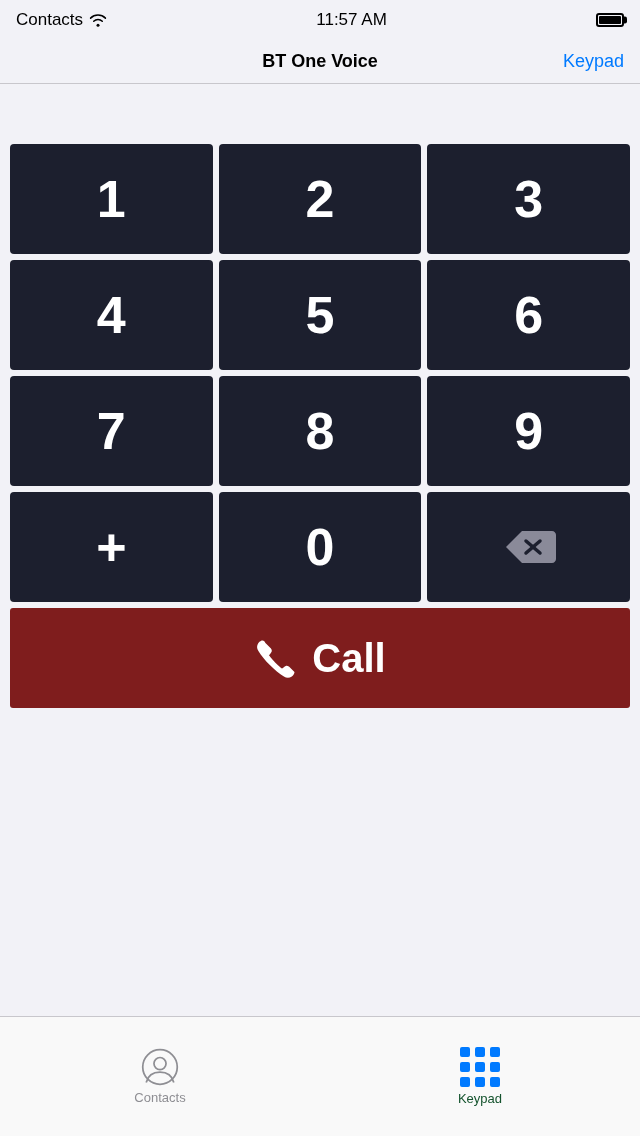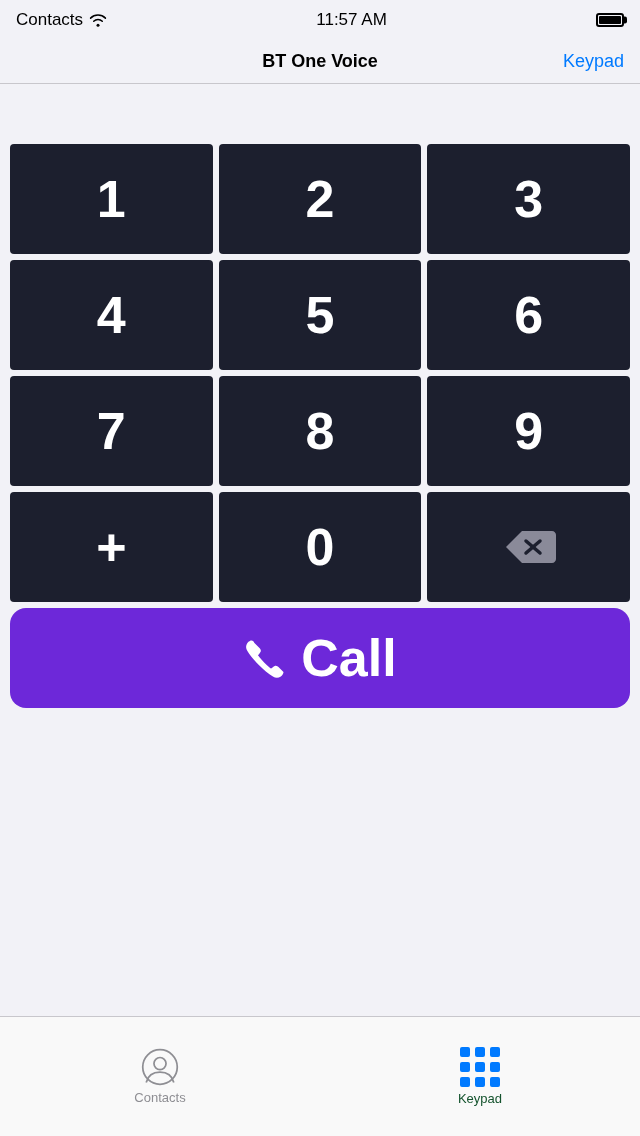--- a/index.html
+++ b/index.html
@@ -139,30 +139,30 @@
       font-size: 32px;
     }
 
     
     #call-button-wrap {
       width: 100%;
       padding: 6px 10px 0;
     }
     #call-button {
       width: 100%;
-      background: #6d28d9;
+      background: #7f1d1d;
       border: none;
-      border-radius: 16px;
+      border-radius: 3px;
       height: 100px;
       display: flex;
       align-items: center;
       justify-content: center;
       gap: 14px;
       cursor: pointer;
-      font-size: 52px;
+      font-size: 40px;
       font-weight: 700;
       color: #ffffff;
     }
     .phone-icon-svg {
       width: 44px;
       height: 44px;
       fill: #fff;
     }
 
     

